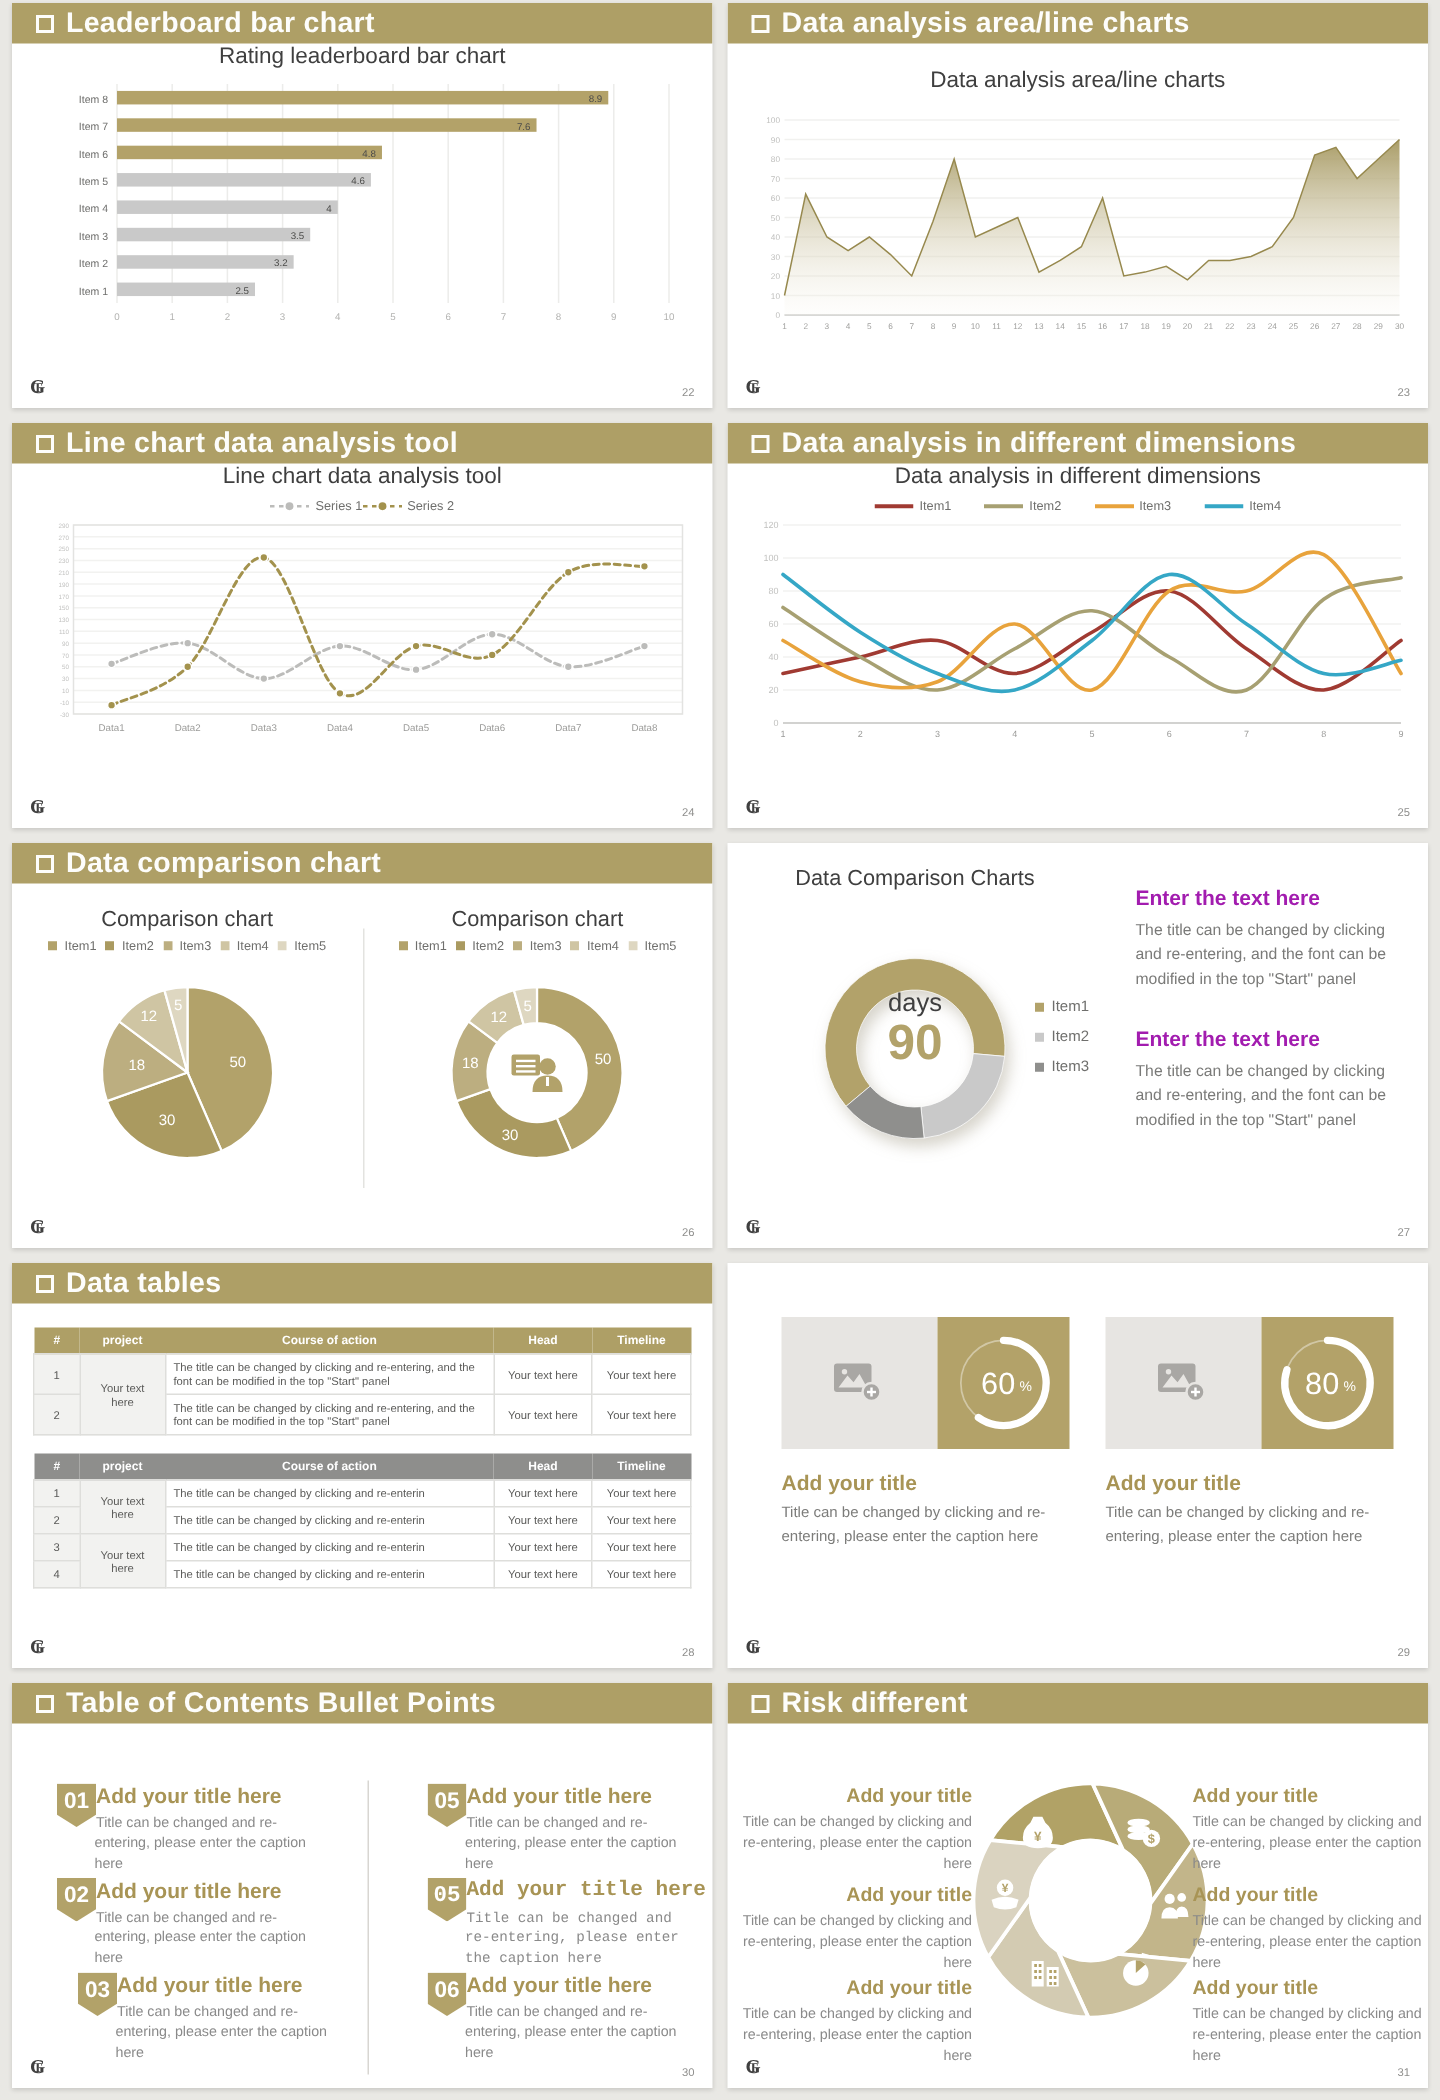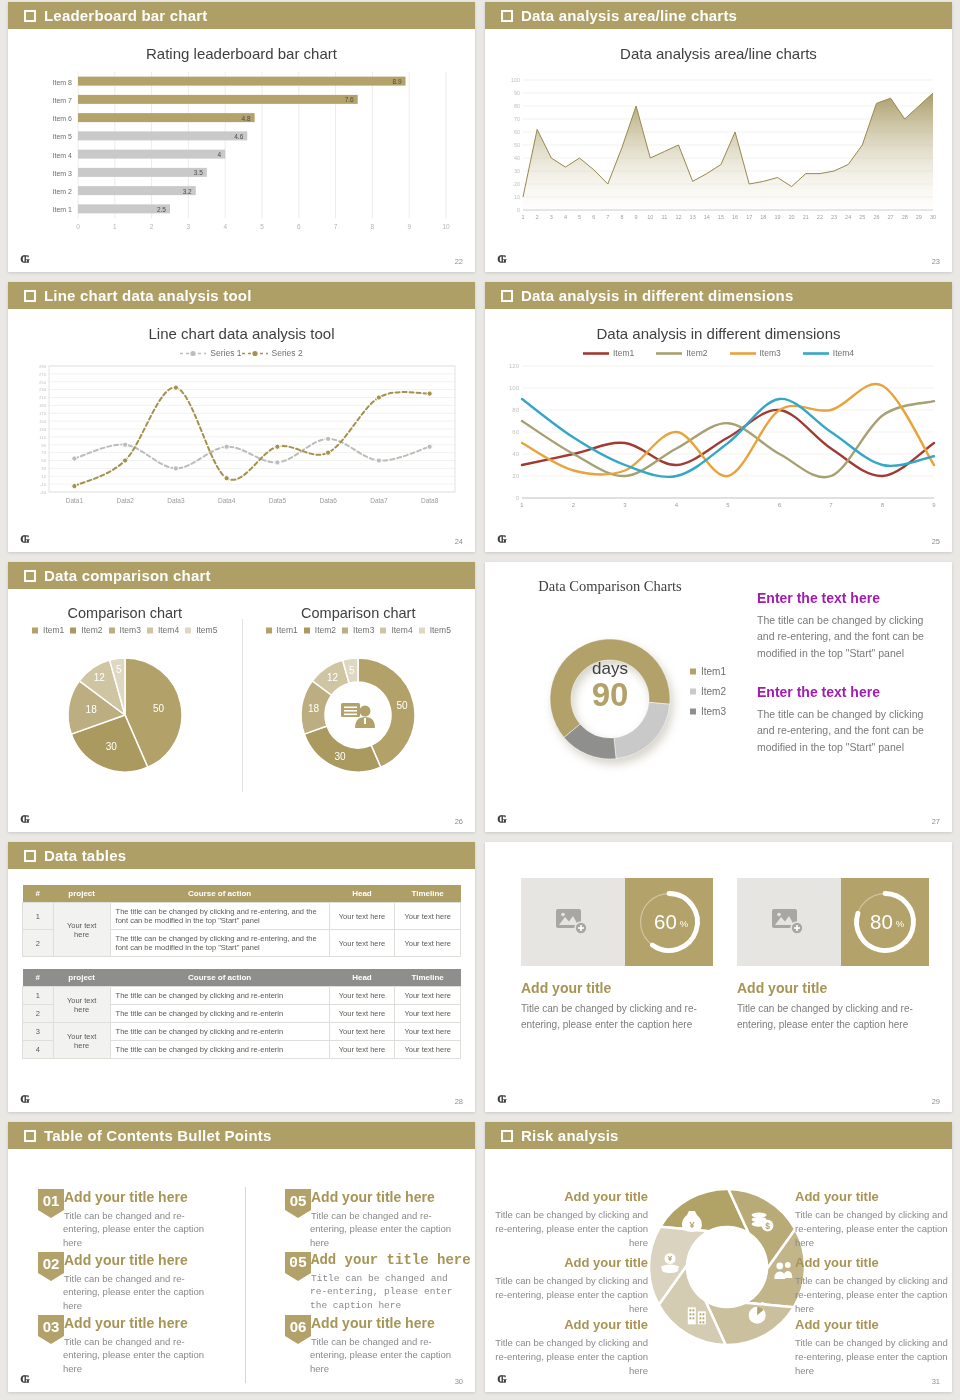--- a/index.html
+++ b/index.html
@@ -2,39 +2,39 @@
 <html><head>
 <meta charset="utf-8">
 <style>
   html,body{margin:0;padding:0;}
   body{width:960px;height:1400px;background:#e9e8e4;font-family:"Liberation Sans",sans-serif;}
   .board{display:grid;grid-template-columns:repeat(2,1fr);grid-auto-rows:1fr;gap:10px;
          width:960px;height:1400px;box-sizing:border-box;padding:2px 8px 8px 8px;}
   .slide{background:#fff;position:relative;display:flex;flex-direction:column;overflow:hidden;
          box-shadow:0 1px 3px rgba(0,0,0,.14);}
   .slide-header{height:27px;flex:0 0 27px;background:#ae9f66;color:#fdfdfb;font-weight:bold;
-         font-size:15px;display:flex;align-items:center;padding-left:16px;gap:8px;letter-spacing:.2px;}
+         font-size:19px;display:flex;align-items:center;padding-left:16px;gap:8px;letter-spacing:.2px;}
   .bullet-sq{width:8px;height:8px;border:2px solid #fdfdfb;display:inline-block;flex:0 0 auto;}
   .slide-body{flex:1;position:relative;}
   .gt-logo{position:absolute;left:12px;bottom:5px;font-family:"Liberation Serif",serif;
          color:#404040;font-weight:bold;}
   .gt-logo .g{font-style:normal;font-size:13px;}
   .gt-logo .t{font-style:normal;font-size:9px;margin-left:-8px;vertical-align:1px;}
   .page-num{position:absolute;right:12px;bottom:6px;font-size:7.5px;color:#8f8f8d;}
-  .chart-title{text-align:center;font-size:15px;color:#3f3f3f;margin-top:16px;}
+  .chart-title{text-align:center;font-size:15px;color:#3f3f3f;margin-top:0;}
   .chart-svg{display:block;margin:6px auto 0;}
   .legend-row{display:flex;justify-content:center;align-items:center;margin-top:6px;}
   .legend-item{display:inline-flex;align-items:center;gap:4px;font-size:8.5px;color:#6f6f6d;}
   
   .halves{display:flex;height:100%;}
   .half{flex:1;position:relative;text-align:center;}
   .vdivider{position:absolute;left:50%;top:30px;bottom:40px;width:1px;background:#e3e3e0;}
   .chart-title-sm{font-size:14.5px;color:#3f3f3f;margin-top:16px;}
   
-  .q-title{position:absolute;left:0;top:16px;width:250px;text-align:center;font-size:14.5px;color:#3f3f3f;font-family:Liberation Serif, serif;}
+  .q-title{position:absolute;left:0;top:16px;width:250px;text-align:center;font-size:14.5px;color:#3f3f3f;}
   .q-center{position:absolute;left:30px;top:98px;width:190px;text-align:center;line-height:1.05;}
   .q-days{font-size:17px;color:#3f3f3f;}
   .q-90{font-size:33px;font-weight:bold;color:#b2a26a;}
   .q-legend{position:absolute;left:205px;top:104px;}
   .q-legend .legend-item{display:flex;margin-bottom:9px;font-size:10px;}
   .q-block{position:absolute;left:272px;width:185px;}
   .q-block h4{margin:0 0 6px 0;font-size:14px;color:#a21caf;}
   .q-block p{margin:0;font-size:10.5px;color:#7a7a78;line-height:1.55;}
   
   .tables-wrap{padding:16px 14px 0 14px;}
@@ -694,21 +694,21 @@
       <p>Title can be changed and re-entering, please enter the caption here</p>
           </div>
         </div>
         <div class="toc-item" style="left: 30px; top: 103px;">
           <div class="toc-badge">02</div>
       <div class="toc-text">
             <h4>Add your title here</h4>
       <p>Title can be changed and re-entering, please enter the caption here</p>
           </div>
         </div>
-        <div class="toc-item" style="left: 30px; top: 166px;">
+        <div class="toc-item" style="left: 44px; top: 166px;">
           <div class="toc-badge">03</div>
       <div class="toc-text">
             <h4>Add your title here</h4>
       <p>Title can be changed and re-entering, please enter the caption here</p>
           </div>
         </div>
         <div class="toc-item" style="left: 277px; top: 40px;">
           <div class="toc-badge">05</div>
       <div class="toc-text">
             <h4>Add your title here</h4>
@@ -728,21 +728,21 @@
             <h4>Add your title here</h4>
       <p>Title can be changed and re-entering, please enter the caption here</p>
           </div>
         </div>
       </div>
   </section>
 
   <section class="slide">
     <header class="slide-header">
       <span class="bullet-sq"></span>
-      <span>Risk analysis</span>
+      <span>Risk different</span>
     </header>
     <div class="slide-body" id="risk-body">
       <svg id="pinwheel" style="position:absolute;left:142px;top:18px" width="200" height="200" viewBox="0 0 200 200">
           <path d="M33.14095054523524,59.827030157015756 A78,78 0 0 1 101.3612877021081,22.011879777801482 L121.7855614006011,66.45317728218305 A40,40 0 0 0 81.84038001041813,64.35973903246528 Z" fill="#b1a266" stroke="#fff" stroke-width="2.5" stroke-linejoin="round"></path>
           <path d="M101.3612877021081,22.011879777801482 A78,78 0 0 1 168.22033715687286,62.18484962078571 L139.94518139018294,102.09343824971775 A40,40 0 0 0 121.7855614006011,66.45317728218305 Z" fill="#b8ab78" stroke="#fff" stroke-width="2.5" stroke-linejoin="round"></path>
           <path d="M168.22033715687286,62.18484962078571 A78,78 0 0 1 166.85904945476477,140.17296984298423 L118.15961998958187,135.64026096753472 A40,40 0 0 0 139.94518139018294,102.09343824971775 Z" fill="#c2b58a" stroke="#fff" stroke-width="2.5" stroke-linejoin="round"></path>
           <path d="M166.85904945476477,140.17296984298423 A78,78 0 0 1 98.63871229789189,177.98812022219852 L78.21443859939892,133.54682271781695 A40,40 0 0 0 118.15961998958187,135.64026096753472 Z" fill="#cbc09d" stroke="#fff" stroke-width="2.5" stroke-linejoin="round"></path>
           <path d="M98.63871229789189,177.98812022219852 A78,78 0 0 1 31.779662843127127,137.8151503792143 L60.05481860981705,97.90656175028226 A40,40 0 0 0 78.21443859939892,133.54682271781695 Z" fill="#d3cbb2" stroke="#fff" stroke-width="2.5" stroke-linejoin="round"></path>
           <path d="M31.779662843127127,137.8151503792143 A78,78 0 0 1 33.14095054523524,59.82703015701578 L81.84038001041813,64.35973903246528 A40,40 0 0 0 60.05481860981705,97.90656175028226 Z" fill="#dad3c0" stroke="#fff" stroke-width="2.5" stroke-linejoin="round"></path>
           <circle cx="100" cy="100" r="41" fill="#fff"></circle>

